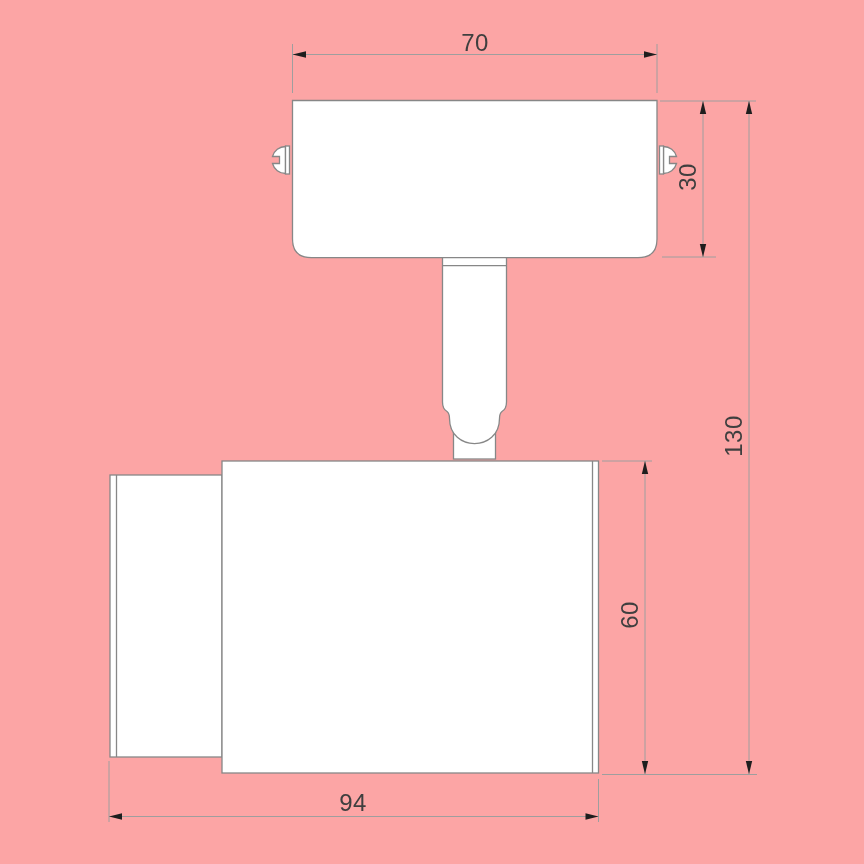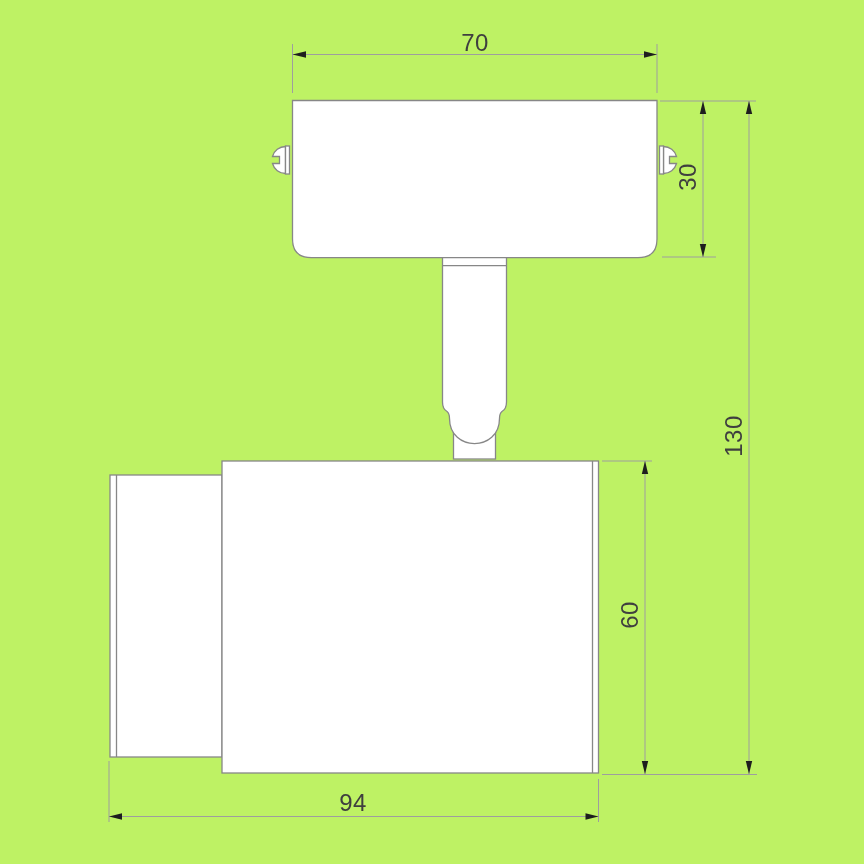--- a/index.html
+++ b/index.html
@@ -4,21 +4,21 @@
 <style>
   html, body {
     margin: 0;
     padding: 0;
     background: #ffffff;
   }
   .canvas {
     position: relative;
     width: 864px;
     height: 864px;
-    background: #bef264;
+    background: #fca5a5;
     overflow: hidden;
   }
   svg text {
     font-family: "Liberation Sans", "DejaVu Sans", sans-serif;
     font-size: 24px;
     font-weight: 400;
     fill: #3f3f3f;
     letter-spacing: 0.5px;
   }
   .obj {

